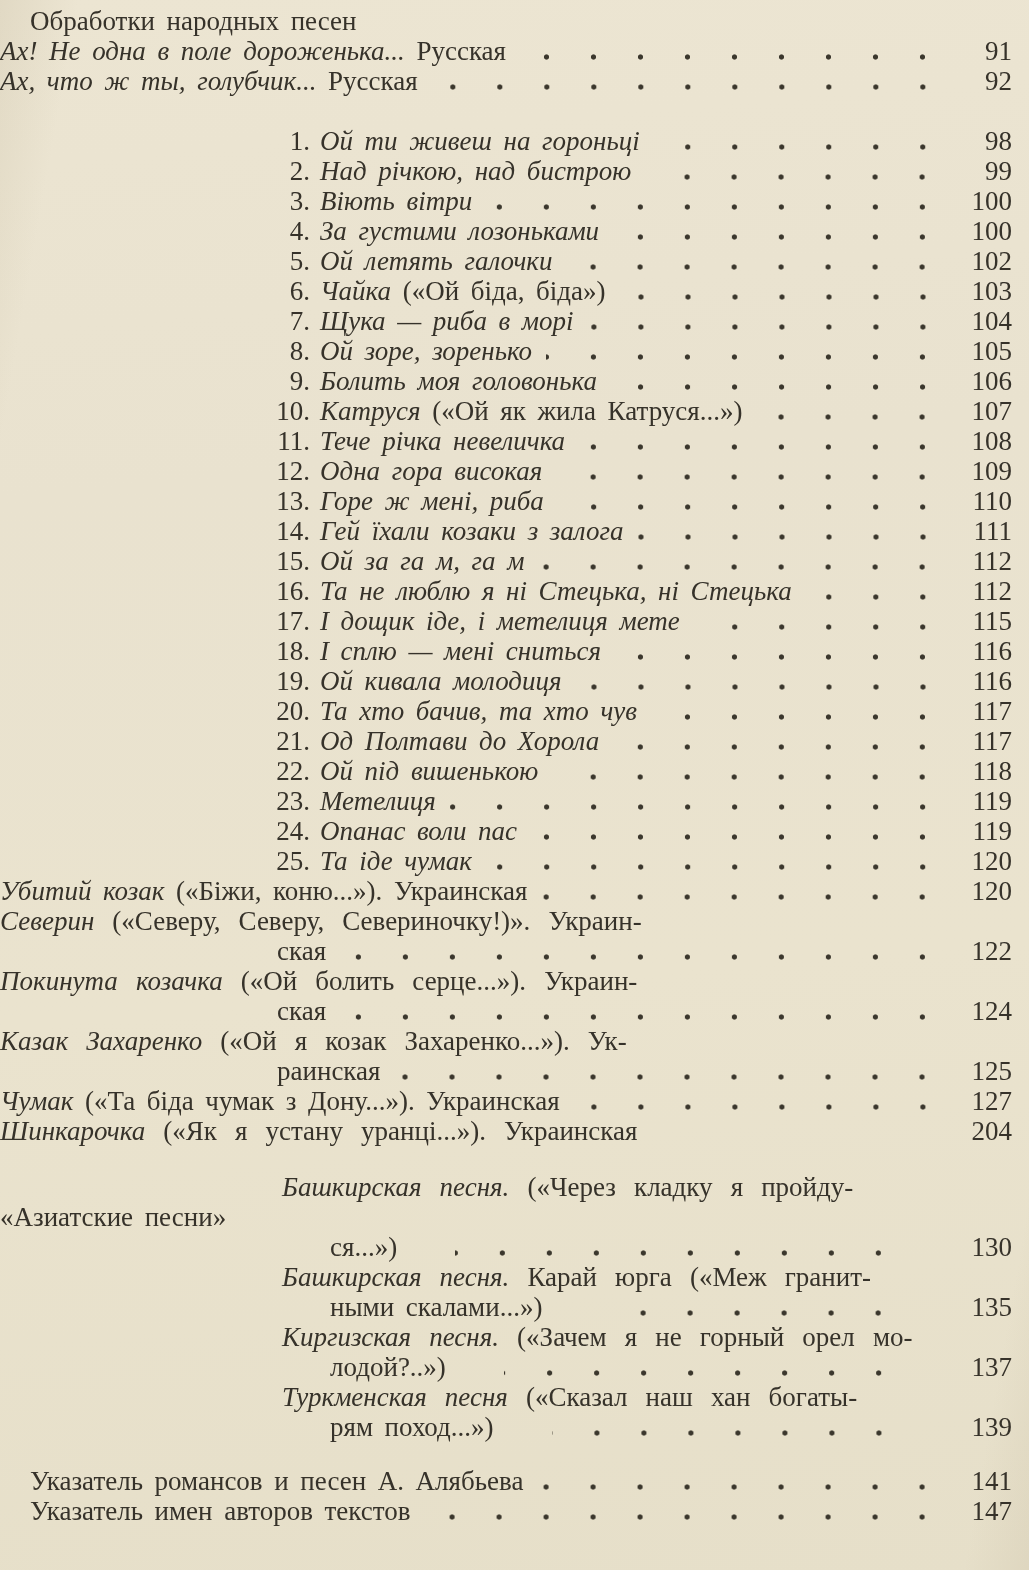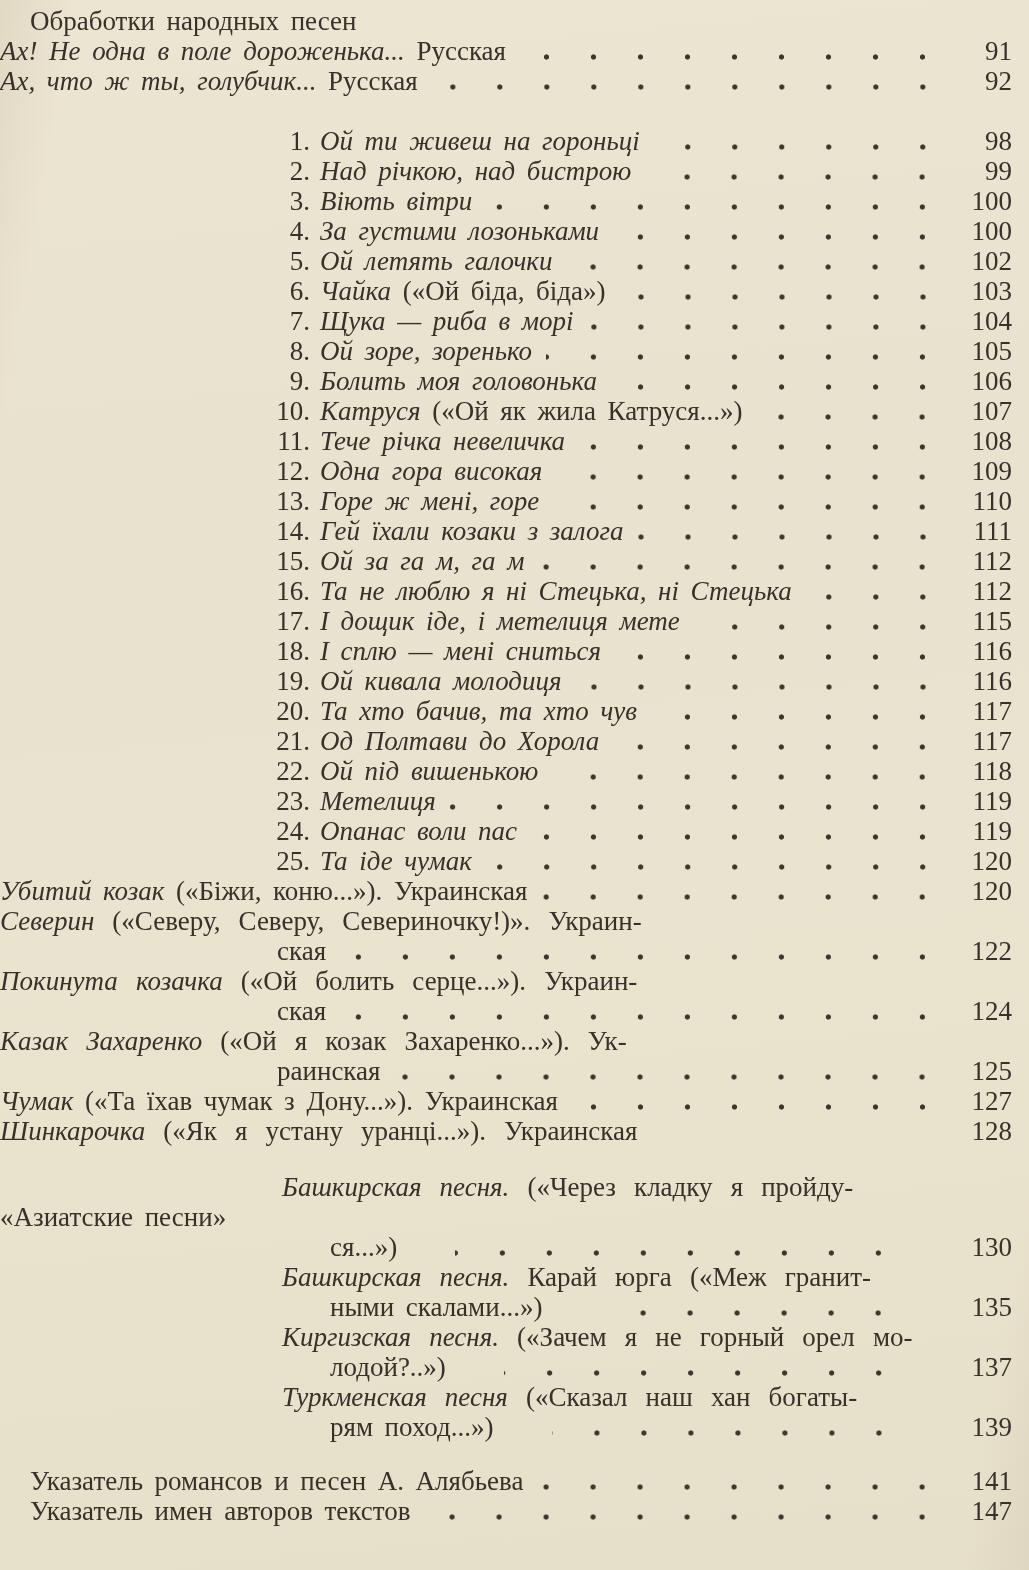--- a/index.html
+++ b/index.html
@@ -154,21 +154,21 @@
         <span class="page-num">108</span>
       </div>
       <div class="row numrow">
         <span class="num">12.</span>
         <span class="content"><span class="it">Одна гора високая</span></span>
         <span class="leader dotted"></span>
         <span class="page-num">109</span>
       </div>
       <div class="row numrow">
         <span class="num">13.</span>
-        <span class="content"><span class="it">Горе ж мені, горе</span></span>
+        <span class="content"><span class="it">Горе ж мені, риба</span></span>
         <span class="leader dotted"></span>
         <span class="page-num">110</span>
       </div>
       <div class="row numrow">
         <span class="num">14.</span>
         <span class="content"><span class="it">Гей їхали козаки з залога</span></span>
         <span class="leader dotted"></span>
         <span class="page-num">111</span>
       </div>
       <div class="row numrow">
@@ -260,28 +260,28 @@
       </div>
       <div class="row l1 wide">
         <span class="content"><span class="it">Казак Захаренко</span><span> («Ой я козак Захаренко...»). Ук-</span></span>
       </div>
       <div class="row l1c">
         <span class="content"><span>раинская</span></span>
         <span class="leader dotted"></span>
         <span class="page-num">125</span>
       </div>
       <div class="row l1">
-        <span class="content"><span class="it">Чумак</span><span> («Та їхав чумак з Дону...»). Украинская</span></span>
+        <span class="content"><span class="it">Чумак</span><span> («Та біда чумак з Дону...»). Украинская</span></span>
         <span class="leader dotted"></span>
         <span class="page-num">127</span>
       </div>
       <div class="row l1 wide">
         <span class="content"><span class="it">Шинкарочка</span><span> («Як я устану уранці...»). Украинская</span></span>
         <span class="leader"></span>
-        <span class="page-num">128</span>
+        <span class="page-num">204</span>
       </div>
     </div>
     <div class="toc-section" style="margin-top: 26px;">
       <div class="row l2 wide">
         <span class="content"><span class="it">Башкирская песня.</span><span> («Через кладку я пройду-</span></span>
       </div>
       <div class="row l1">
         <span class="content"><span>«Азиатские песни»</span></span>
       </div>
       <div class="row l2c">

